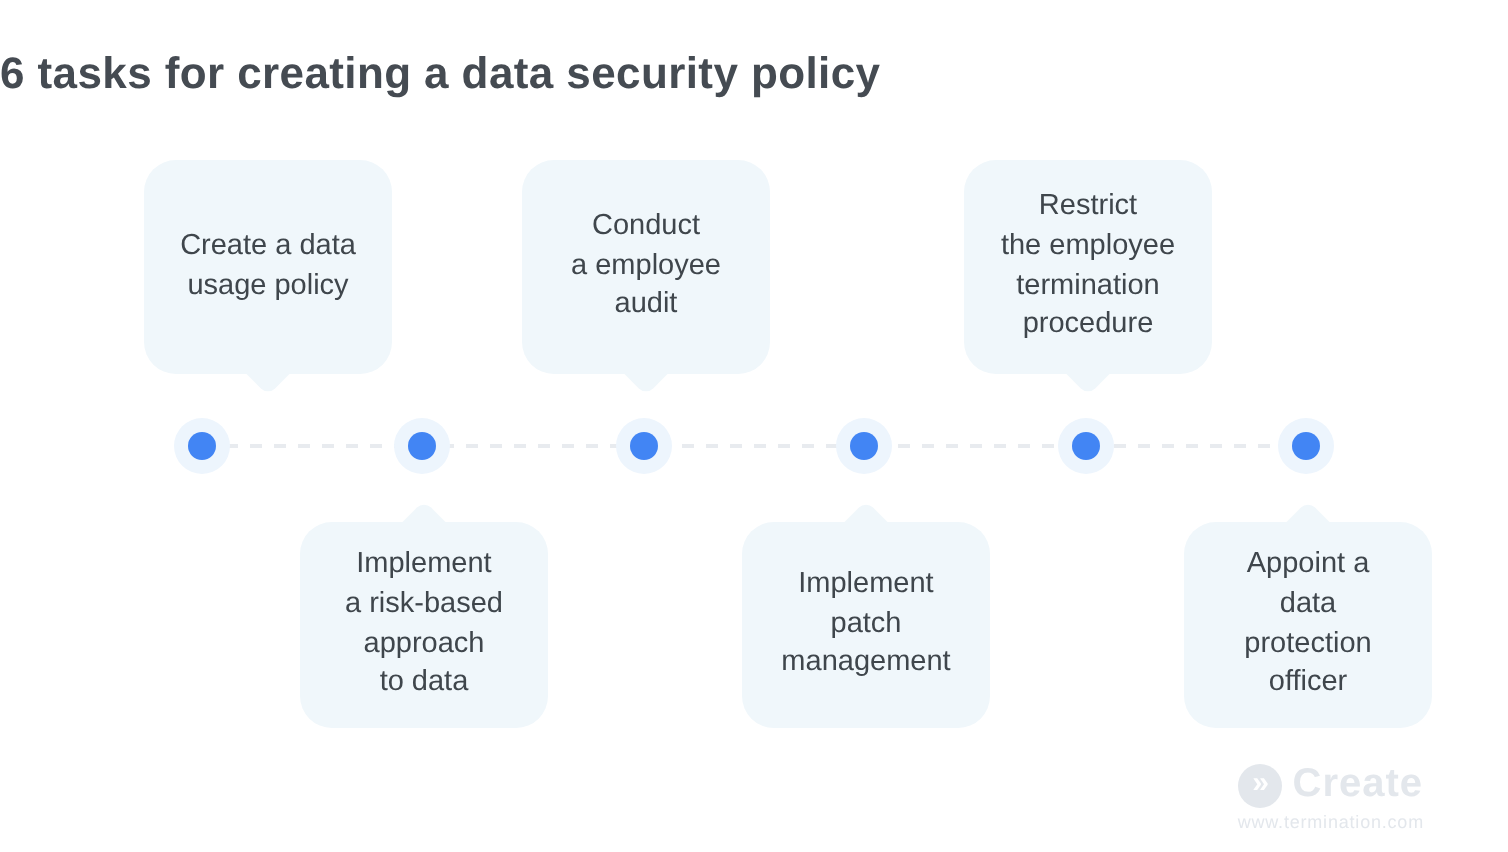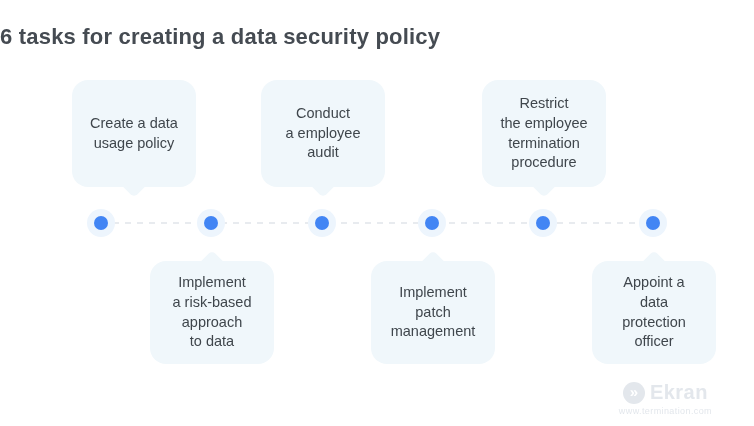--- a/index.html
+++ b/index.html
@@ -176,18 +176,18 @@
   <div class="dot d3"></div>
   <div class="dot d4"></div>
   <div class="dot d5"></div>
   <div class="dot d6"></div>
 
   <div class="brand">
     <div class="brand-row">
       <span class="brand-icon">
           <span class="chev">»</span>
         </span>
-      <span class="brand-name">Ekran</span>
+      <span class="brand-name">Create</span>
     </div>
     <div class="brand-url">www.termination.com</div>
   </div>
 
 </div>
 
 </body></html>

